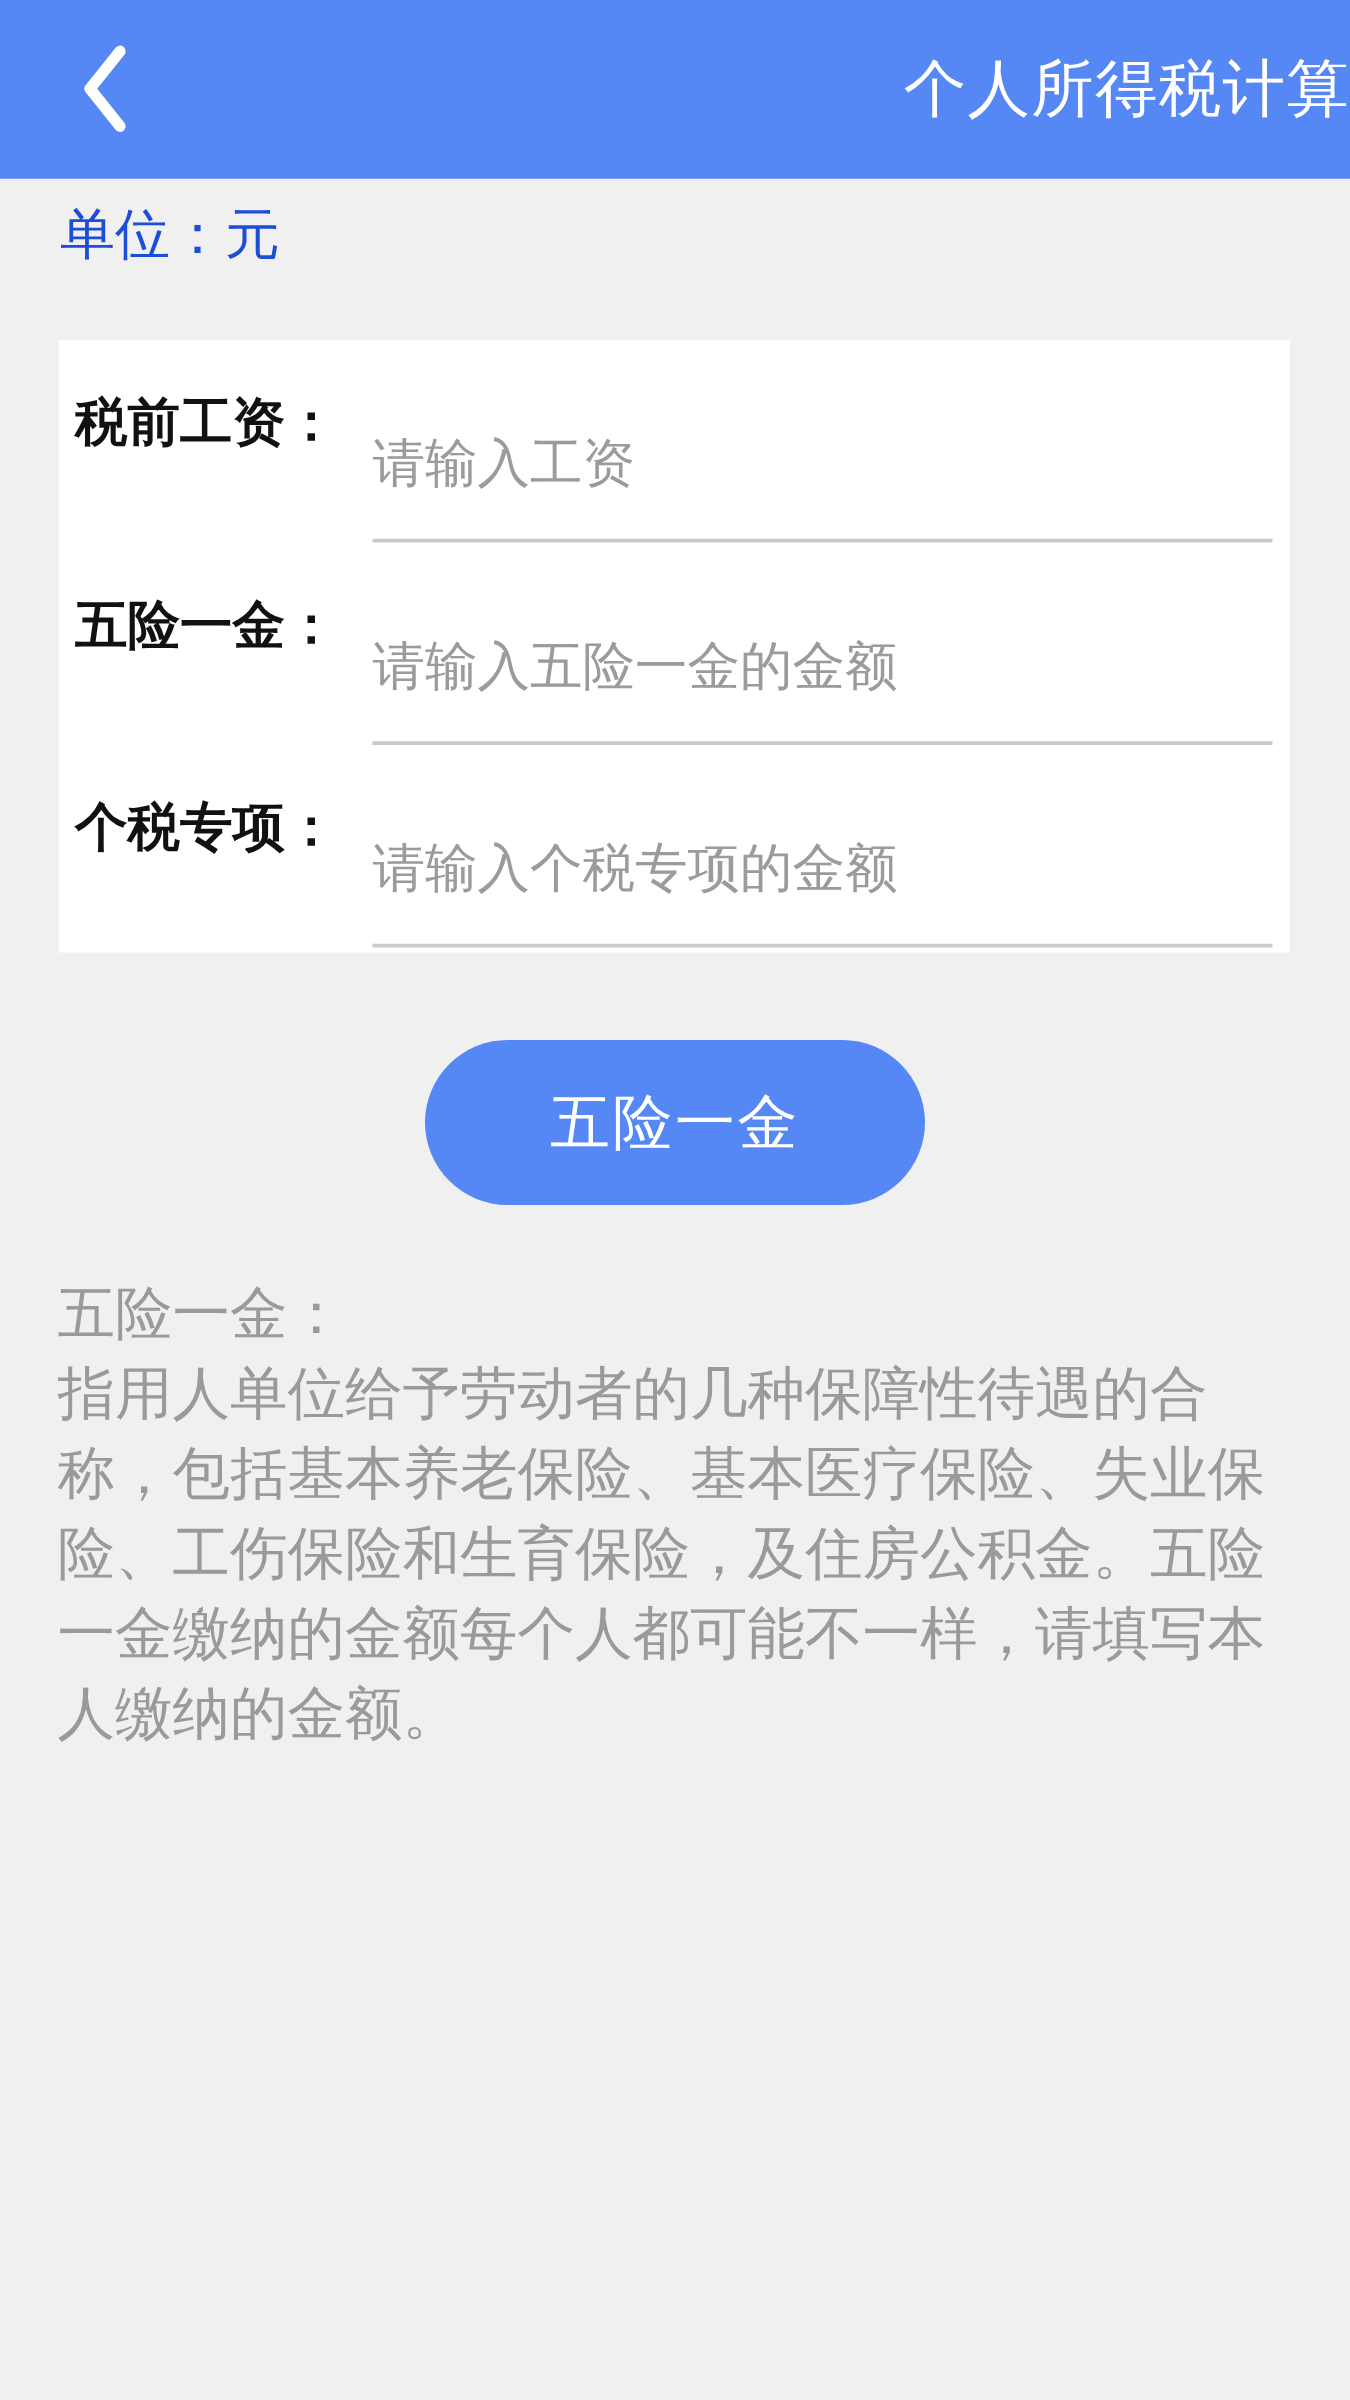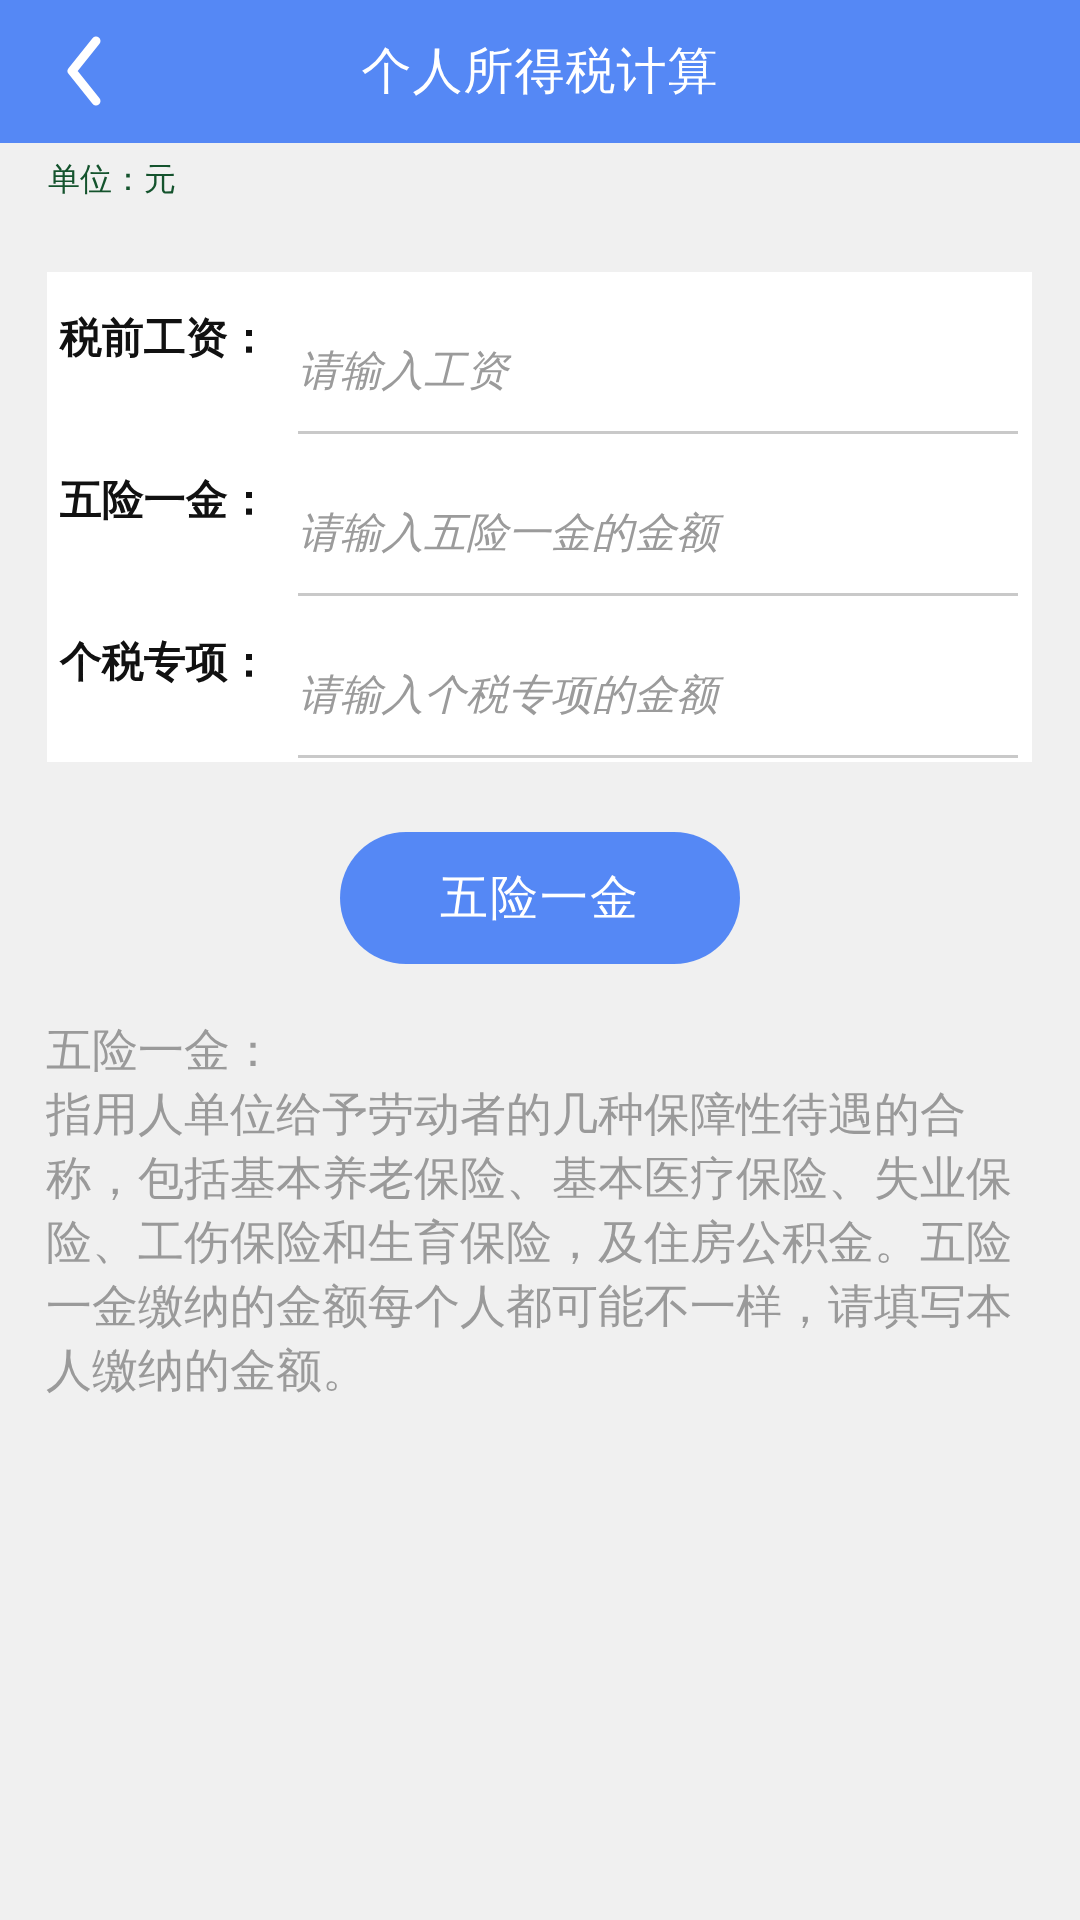--- a/index.html
+++ b/index.html
@@ -37,34 +37,34 @@
     cursor: pointer;
   }
   .back-btn svg { display: block; }
   .header-title {
     position: absolute;
     left: 0;
     top: 0;
     width: 1080px;
     height: 143px;
     line-height: 143px;
-    text-align: center;
+    text-align: right;
     color: #ffffff;
     font-size: 50px;
     letter-spacing: 1px;
     white-space: nowrap;
   }
 
   
   .unit-label {
     position: absolute;
     left: 48px;
     top: 158px;
-    font-size: 32px;
-    color: #14532d;
+    font-size: 44px;
+    color: #1d4ed8;
     white-space: nowrap;
   }
 
   
   .form-card {
     position: absolute;
     left: 47px;
     top: 272px;
     width: 985px;
     height: 490px;
@@ -100,21 +100,20 @@
     height: 124px;
     border: none;
     outline: none;
     background: transparent;
     font-family: "Liberation Sans", "DejaVu Sans", sans-serif;
     font-size: 42px;
     color: #333333;
     padding: 0;
     border-bottom: 3px solid #c9c9c9;
     box-sizing: border-box;
-    font-style: italic;
   }
   .row-field::placeholder {
     color: #9b9b9b;
     opacity: 1;
   }
 
   
   .calc-btn {
     position: absolute;
     left: 340px;

